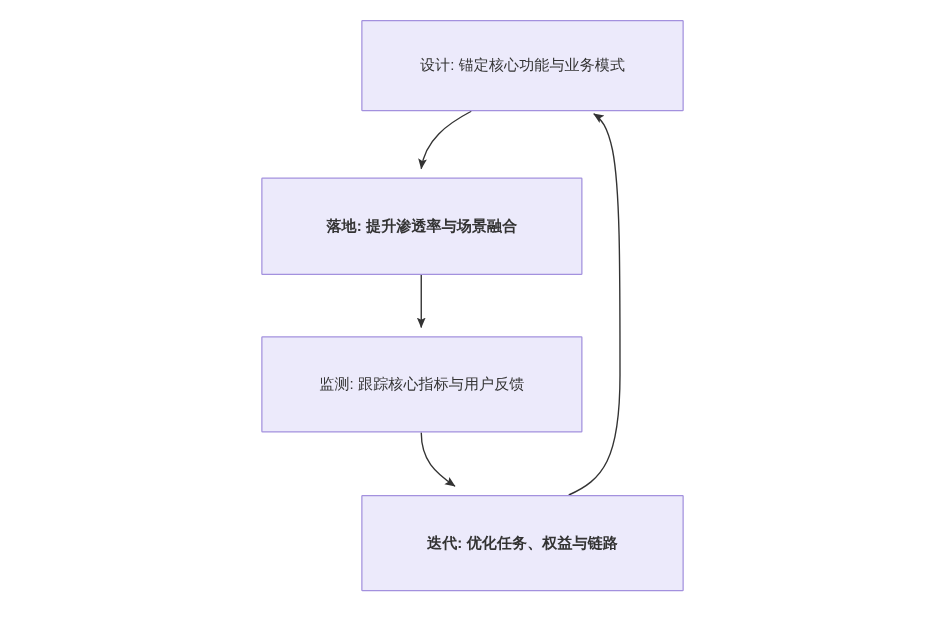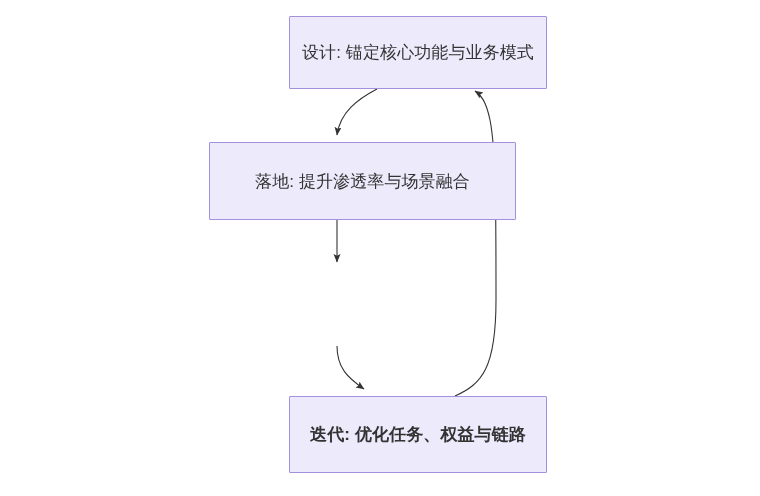--- a/index.html
+++ b/index.html
@@ -30,32 +30,32 @@
     position: absolute;
     box-sizing: border-box;
     background: #ECEAFB;
     border: 1px solid #A391DE;
     border-radius: 1px;
     display: flex;
     align-items: center;
     justify-content: center;
     text-align: center;
     color: #333333;
-    font-size: 17px;
+    font-size: 12px;
     line-height: 27px;
     letter-spacing: 0.1px;
     padding: 0 12px;
   }
   .flow-node .node-label {
     display: block;
     width: 100%;
   }
   
   #node-design   { left: 289px; top: 16px;  width: 258px; height: 73px; }
-  #node-landing  { left: 209px; top: 142px; width: 307px; height: 78px; }
+  #node-landing  { left: 209px; top: 142px; width: 257px; height: 78px; font-weight: bold; }
   #node-monitor  { left: 209px; top: 269px; width: 257px; height: 77px; }
   #node-iterate  { left: 289px; top: 396px; width: 258px; height: 77px; font-weight: bold; }
 </style>
 </head>
 <body>
 
 <div id="diagram-canvas">
 
   <svg id="edge-layer" viewBox="0 0 760 496" width="760" height="496" xmlns="http://www.w3.org/2000/svg">
     <defs>
@@ -76,18 +76,21 @@
   </svg>
 
   <div class="flow-node" id="node-design">
     <span class="node-label">设计: 锚定核心功能与业务模式</span>
   </div>
 
   <div class="flow-node" id="node-landing">
     <span class="node-label">落地: 提升渗透率与场景融合</span>
   </div>
 
+  <div class="flow-node" id="node-monitor">
+    <span class="node-label">监测: 跟踪核心指标与用户反馈</span>
+  </div>
 
   <div class="flow-node" id="node-iterate">
     <span class="node-label">迭代: 优化任务、权益与链路</span>
   </div>
 
 </div>
 
 </body></html>

